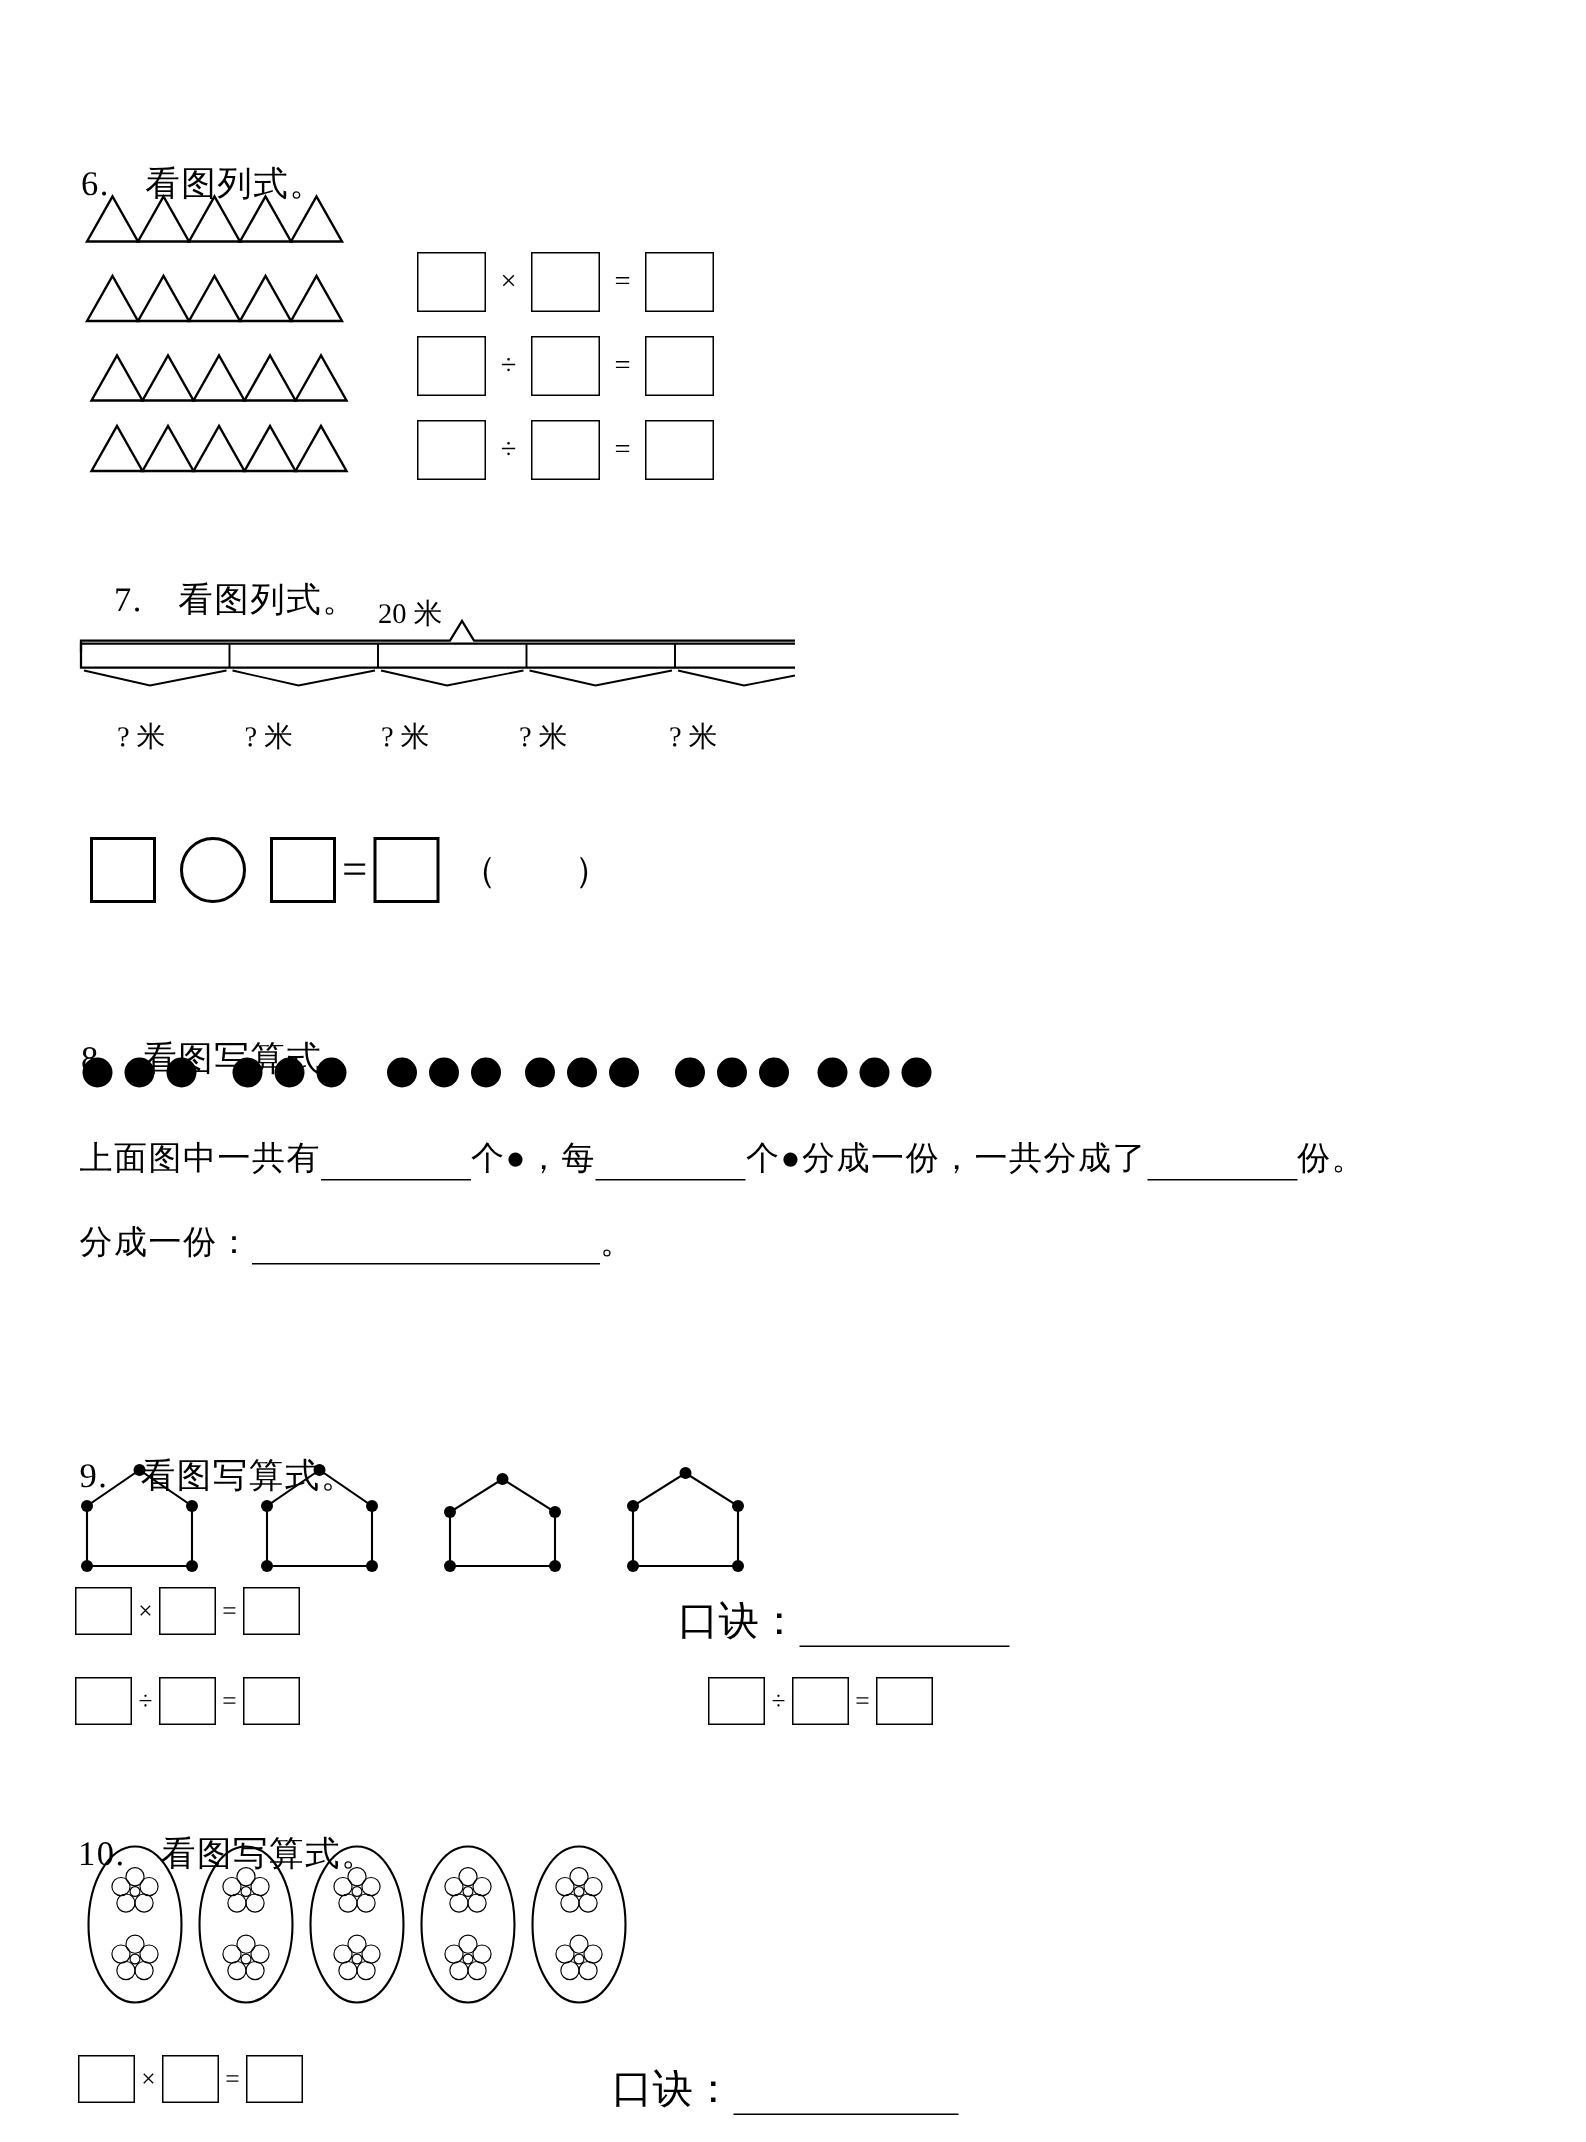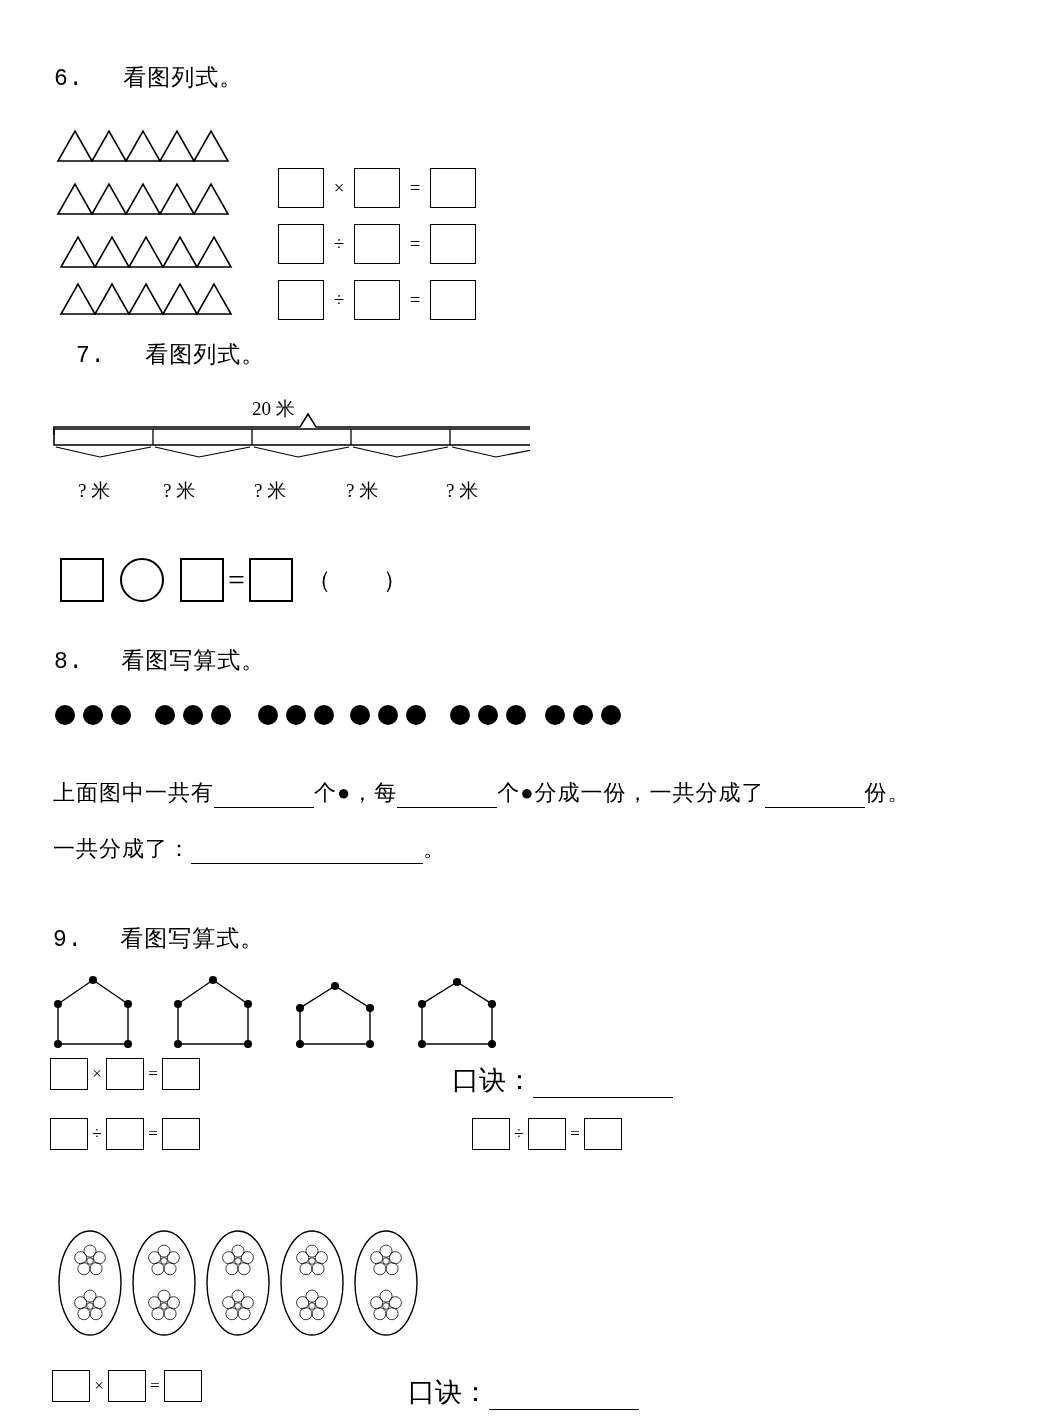--- a/index.html
+++ b/index.html
@@ -17,23 +17,24 @@
   }
   .page {
     position: relative;
     width: 1057px;
     height: 1428px;
     padding: 0;
   }
   .q-title {
     position: absolute;
     font-size: 23px;
-    font-family: Liberation Mono, monospace;
+    font-family: Liberation Serif, serif;
     letter-spacing: 1px;
     white-space: nowrap;
+    margin-top: 45px;
   }
   
   .bx {
     display: inline-block;
     border: 1.6px solid #000;
     background: #fff;
     box-sizing: border-box;
   }
   .op {
     display: inline-block;
@@ -66,21 +67,20 @@
   .fill-line {
     display: inline-block;
     border-bottom: 1.4px solid #000;
     vertical-align: bottom;
   }
   .textline {
     position: absolute;
     font-size: 22px;
     white-space: nowrap;
     letter-spacing: 1px;
-    margin-top: 21px;
   }
 
   .small-eq .bx { width: 38px; height: 32px; }
   .small-eq .op { width: 18px; font-size: 17px; }
   .kou {
     position: absolute;
     font-size: 27px;
     white-space: nowrap;
   }
   .kou .fill-line { width: 140px; height: 22px; }
@@ -235,21 +235,21 @@
         <span class="dot"></span>
         <span class="dot"></span>
     </div>
   </div>
 
   <div class="textline" style="left:53px; top:757px;">
     <span>上面图中一共有</span><span class="fill-line" style="width:100px;height:22px;"></span><span>个●，每</span><span class="fill-line" style="width:100px;height:22px;"></span><span>个●分成一份，一共分成了</span><span class="fill-line" style="width:100px;height:22px;"></span><span>份。</span>
   </div>
 
   <div class="textline" style="left:53px; top:813px;">
-    <span>一共分成了：</span><span class="fill-line" style="width:232px;height:22px;"></span><span>。</span>
+    <span>分成一份：</span><span class="fill-line" style="width:232px;height:22px;"></span><span>。</span>
   </div>
 
 
   <div class="q-title" style="left:53px; top:923px;">
     <span>9.</span>
     <span style="display:inline-block;width:8px"></span>
     <span>看图写算式。</span>
   </div>
 
   <div>
@@ -312,20 +312,25 @@
   </div>
 
   <div class="row-eq small-eq" style="left:472px; top:1118px;">
     <span class="bx"></span>
     <span class="op">÷</span>
     <span class="bx"></span>
     <span class="op">=</span>
     <span class="bx"></span>
   </div>
 
+  <div class="q-title" style="left:52px; top:1175px;">
+    <span>10.</span>
+    <span style="display:inline-block;width:10px"></span>
+    <span>看图写算式。</span>
+  </div>
 
   <div>
     <svg style="position:absolute; left:52px; top:1228px;" width="370" height="110">
       <g stroke="#000" fill="none" stroke-width="1.4">
 
         <ellipse cx="38" cy="55" rx="31" ry="52"></ellipse>
         <g transform="translate(38,33) scale(0.55)">
           <circle cx="0" cy="-18" r="11"></circle>
             <circle cx="17" cy="-6" r="11"></circle>
             <circle cx="11" cy="14" r="11"></circle>

